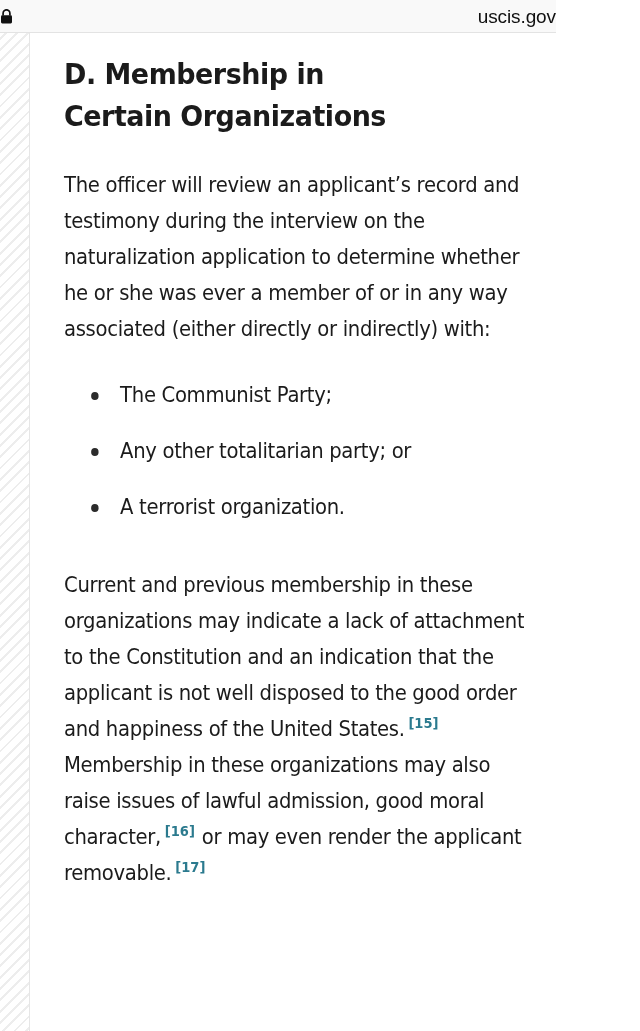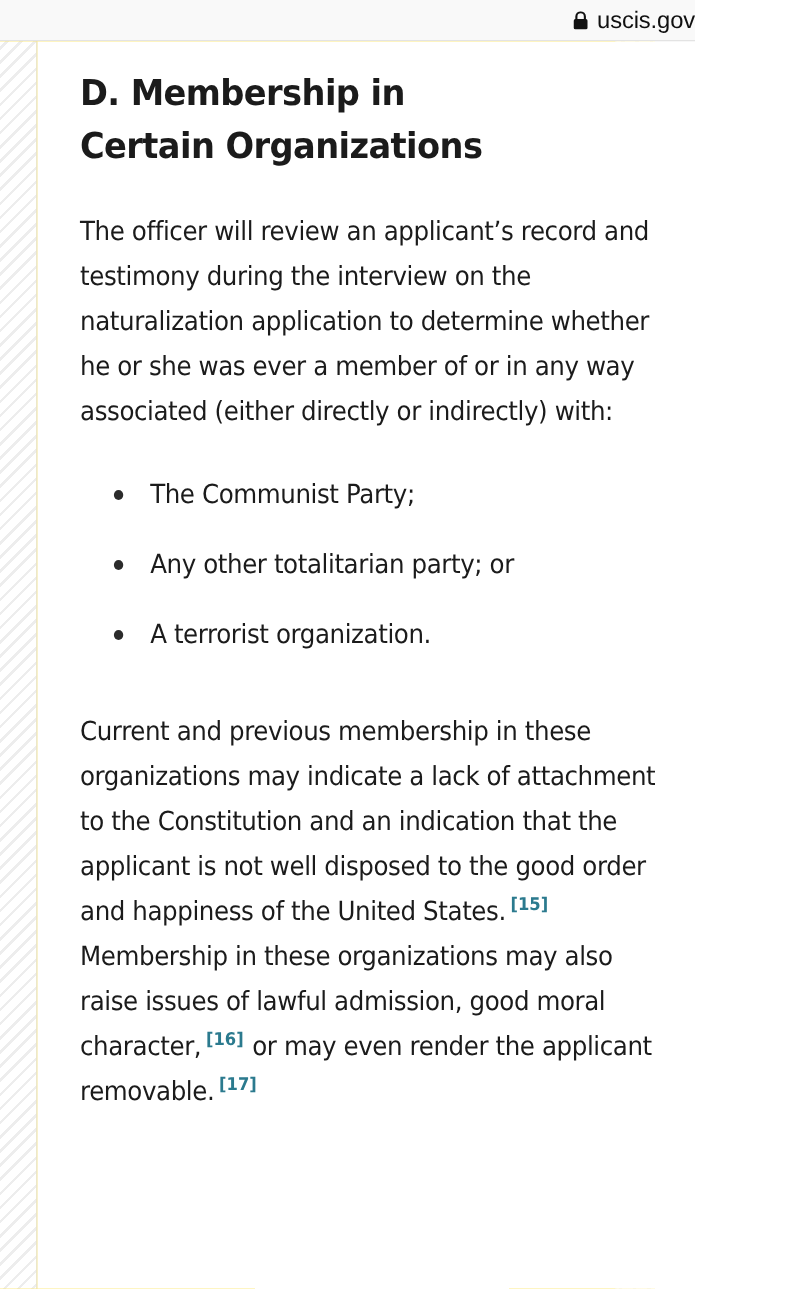--- a/index.html
+++ b/index.html
@@ -19,21 +19,21 @@
   #browser-bar {
     position: absolute;
     left: 0;
     top: 0;
     width: 556px;
     height: 33px;
     background: #f9f9f9;
     border-bottom: 1px solid #e3e3e3;
     display: flex;
     align-items: center;
-    justify-content: flex-end;
+    justify-content: space-between;
     box-sizing: border-box;
   }
   #lock-icon {
     width: 13px;
     height: 15px;
     margin-right: 7px;
     flex: 0 0 auto;
     display: block;
   }
   #site-domain {
@@ -46,21 +46,21 @@
     white-space: nowrap;
   }
 
   
   #page-surface {
     position: absolute;
     left: 0;
     top: 33px;
     width: 524px;
     height: 998px;
-    background: #fde047;
+    background: #bef264;
     overflow: hidden;
     text-decoration: underline;
   }
 
   
   .gutter {
     position: absolute;
     top: 0;
     height: 998px;
     background-image: repeating-linear-gradient(

